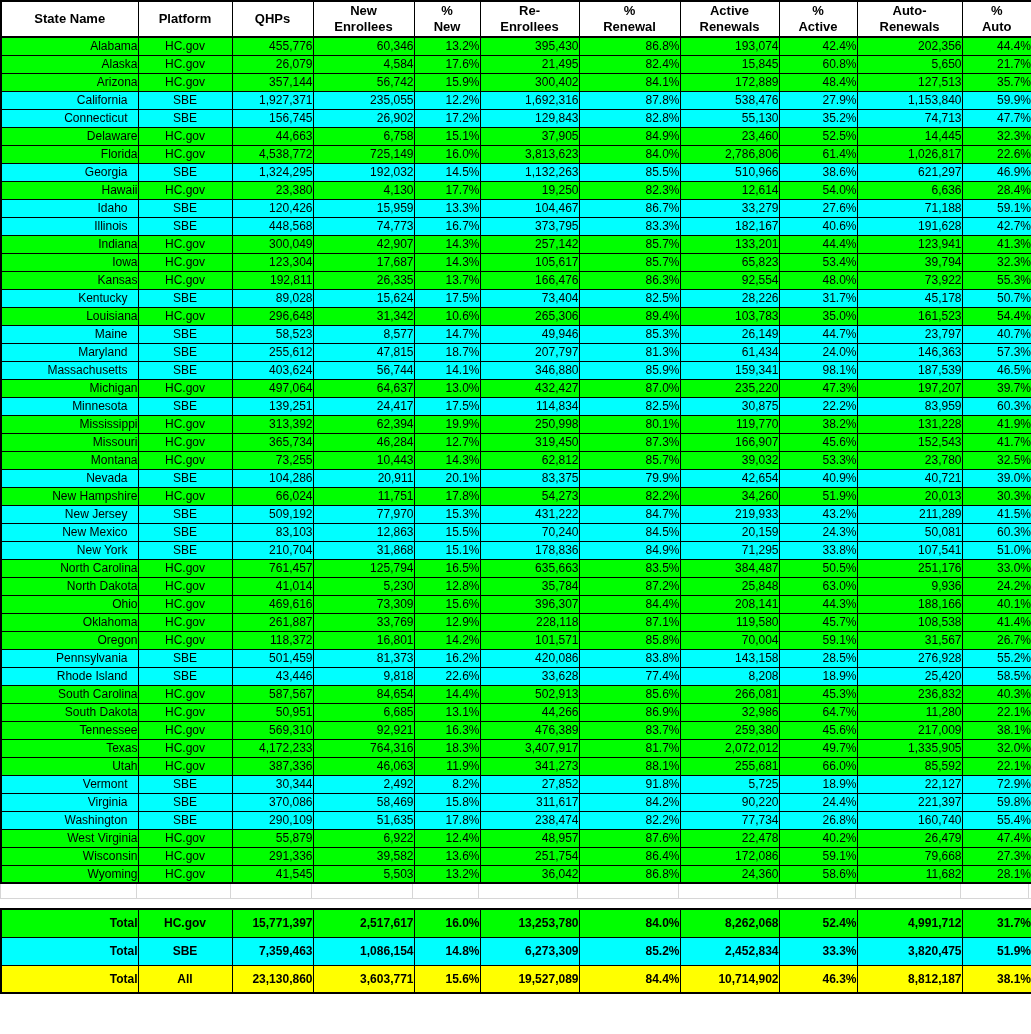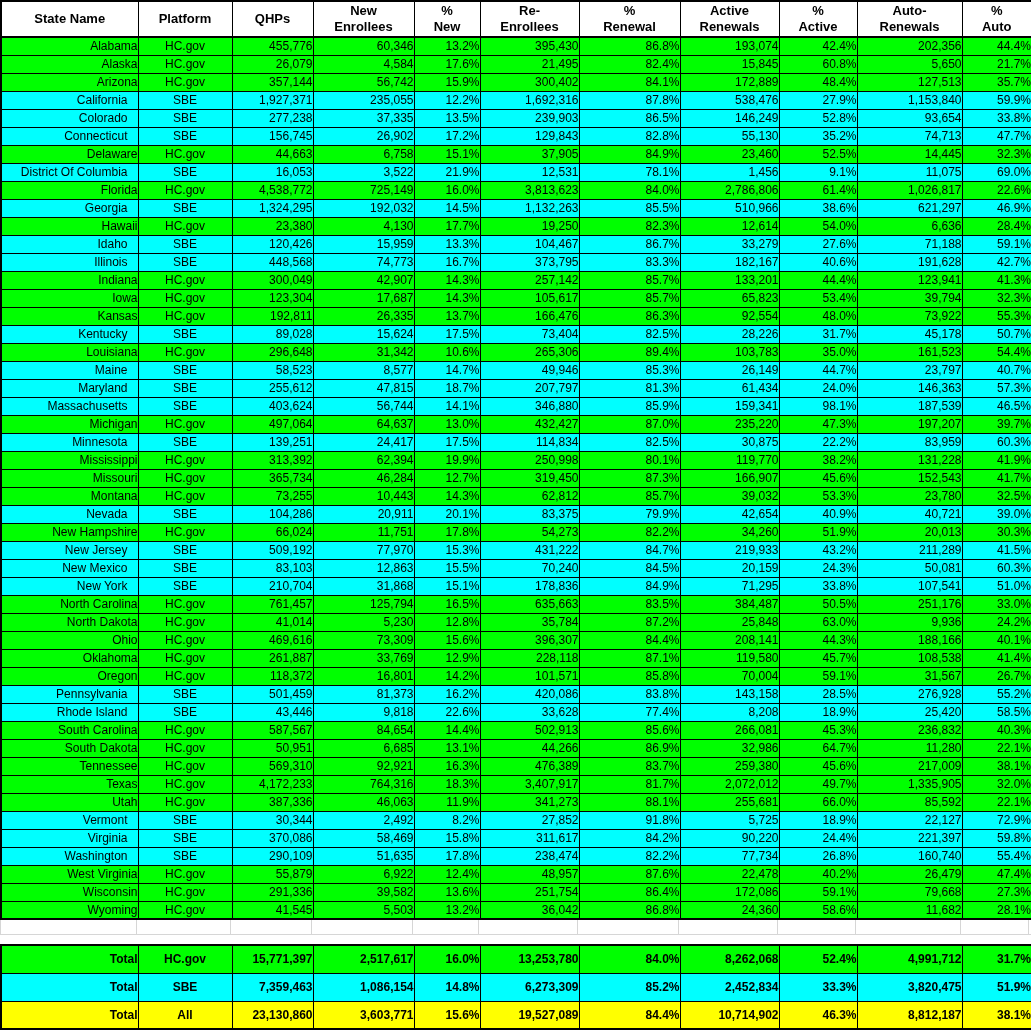--- a/index.html
+++ b/index.html
@@ -147,33 +147,20 @@
           <td class="num">235,055</td>
           <td class="pct">12.2%</td>
           <td class="num">1,692,316</td>
           <td class="pct">87.8%</td>
           <td class="num">538,476</td>
           <td class="pct">27.9%</td>
           <td class="num">1,153,840</td>
           <td class="pct">59.9%</td>
         </tr>
         <tr class="sbe">
-          <td class="state">Colorado</td>
-          <td class="platform">SBE</td>
-          <td class="num">277,238</td>
-          <td class="num">37,335</td>
-          <td class="pct">13.5%</td>
-          <td class="num">239,903</td>
-          <td class="pct">86.5%</td>
-          <td class="num">146,249</td>
-          <td class="pct">52.8%</td>
-          <td class="num">93,654</td>
-          <td class="pct">33.8%</td>
-        </tr>
-        <tr class="sbe">
           <td class="state">Connecticut</td>
           <td class="platform">SBE</td>
           <td class="num">156,745</td>
           <td class="num">26,902</td>
           <td class="pct">17.2%</td>
           <td class="num">129,843</td>
           <td class="pct">82.8%</td>
           <td class="num">55,130</td>
           <td class="pct">35.2%</td>
           <td class="num">74,713</td>
@@ -184,33 +171,20 @@
           <td class="platform">HC.gov</td>
           <td class="num">44,663</td>
           <td class="num">6,758</td>
           <td class="pct">15.1%</td>
           <td class="num">37,905</td>
           <td class="pct">84.9%</td>
           <td class="num">23,460</td>
           <td class="pct">52.5%</td>
           <td class="num">14,445</td>
           <td class="pct">32.3%</td>
-        </tr>
-        <tr class="sbe">
-          <td class="state">District Of Columbia</td>
-          <td class="platform">SBE</td>
-          <td class="num">16,053</td>
-          <td class="num">3,522</td>
-          <td class="pct">21.9%</td>
-          <td class="num">12,531</td>
-          <td class="pct">78.1%</td>
-          <td class="num">1,456</td>
-          <td class="pct">9.1%</td>
-          <td class="num">11,075</td>
-          <td class="pct">69.0%</td>
         </tr>
         <tr class="hcgov">
           <td class="state">Florida</td>
           <td class="platform">HC.gov</td>
           <td class="num">4,538,772</td>
           <td class="num">725,149</td>
           <td class="pct">16.0%</td>
           <td class="num">3,813,623</td>
           <td class="pct">84.0%</td>
           <td class="num">2,786,806</td>

